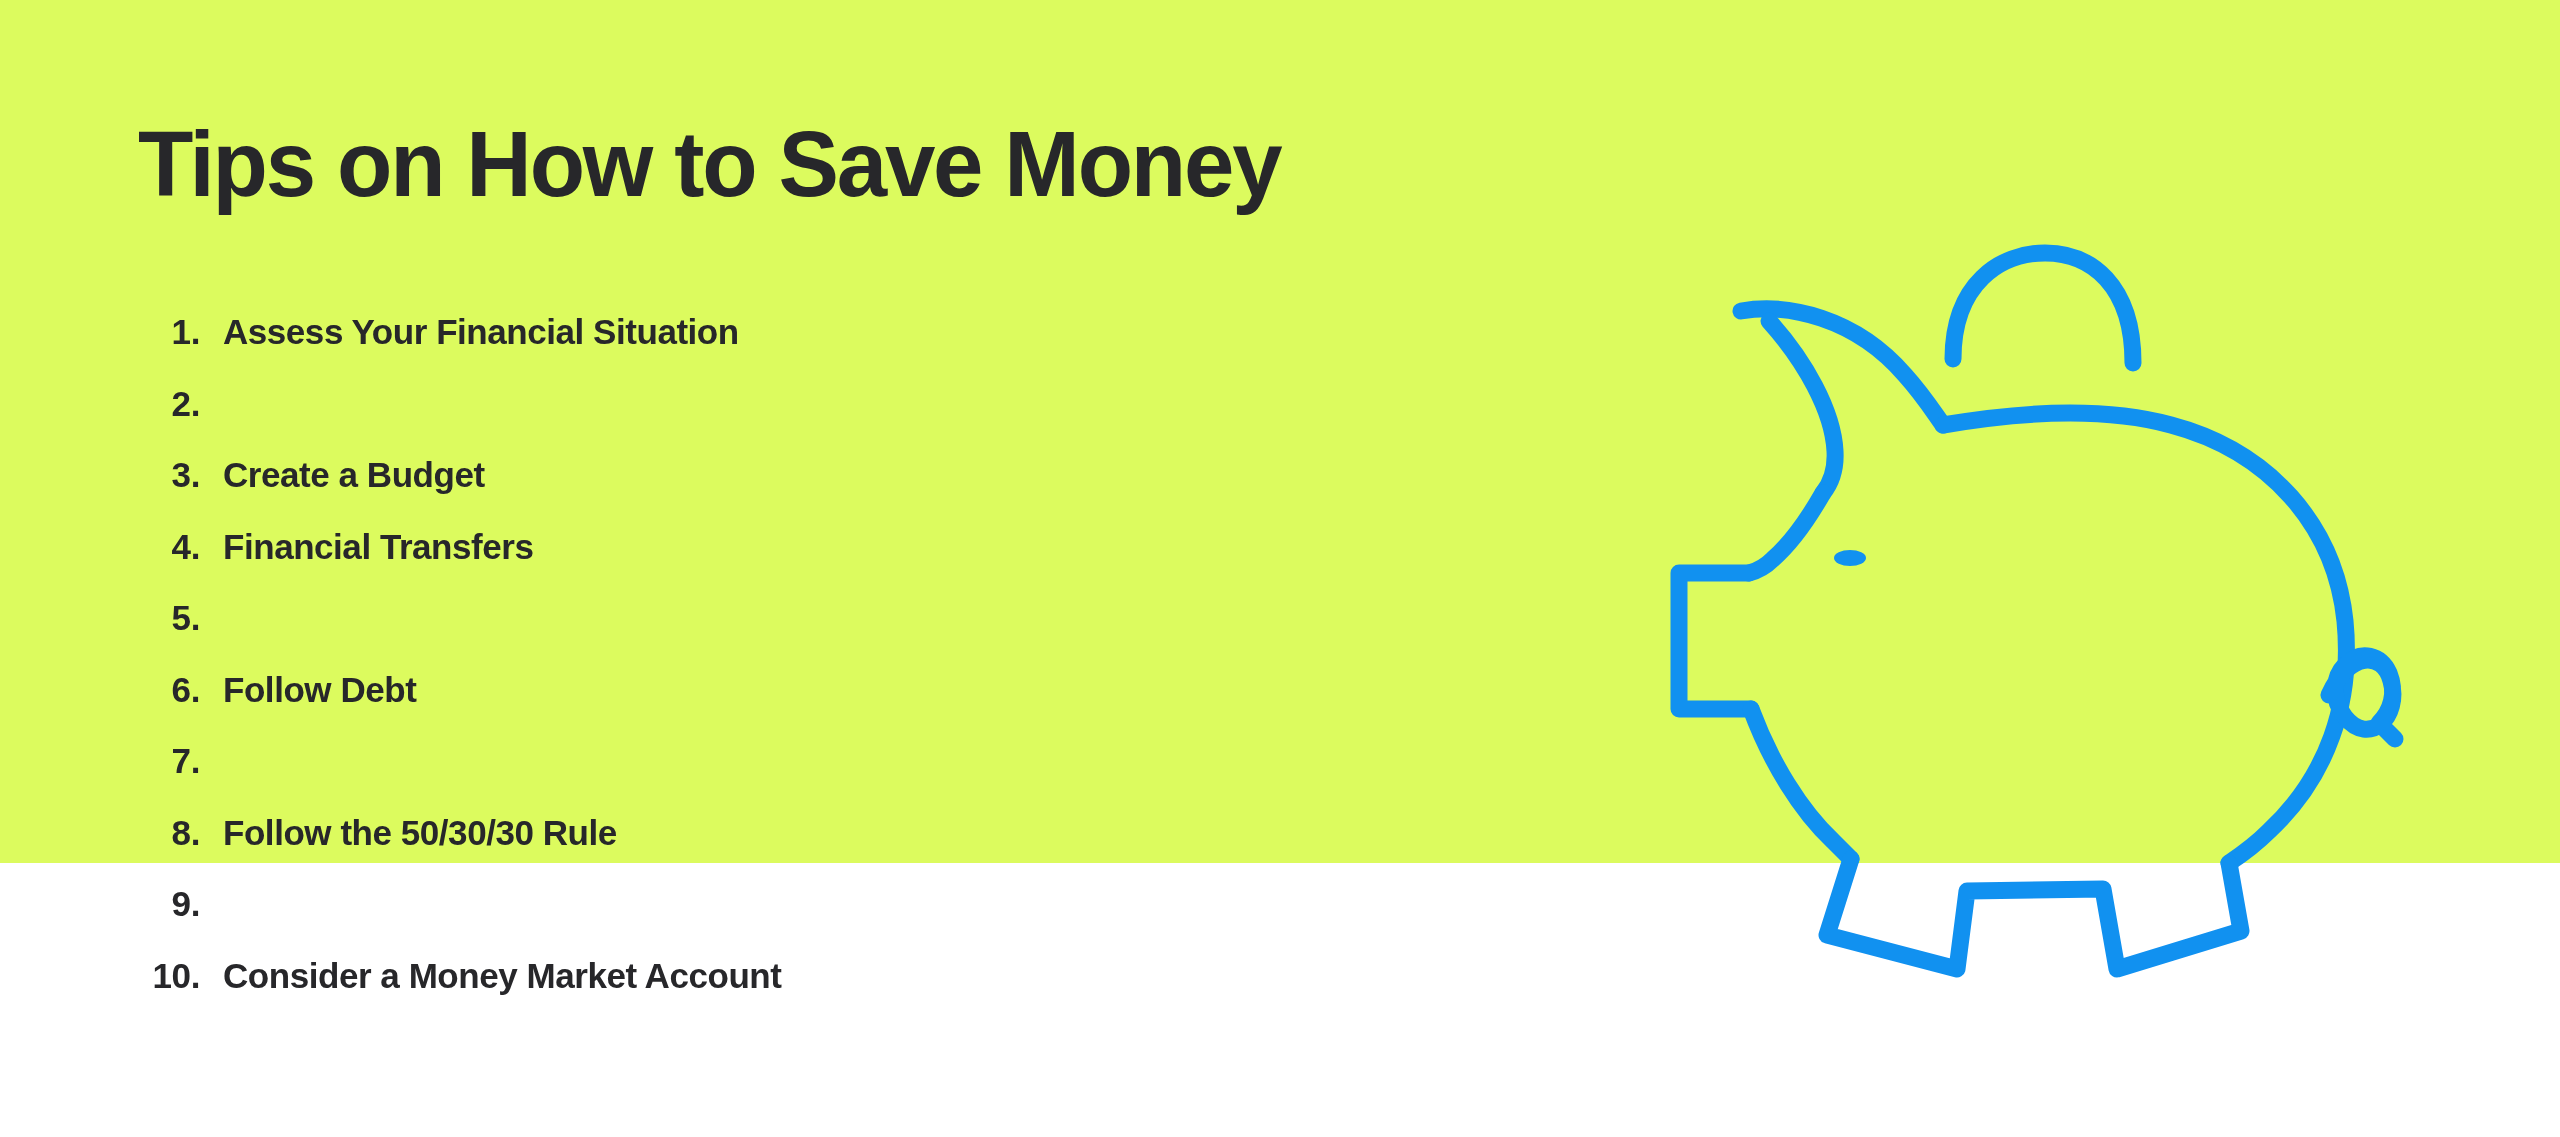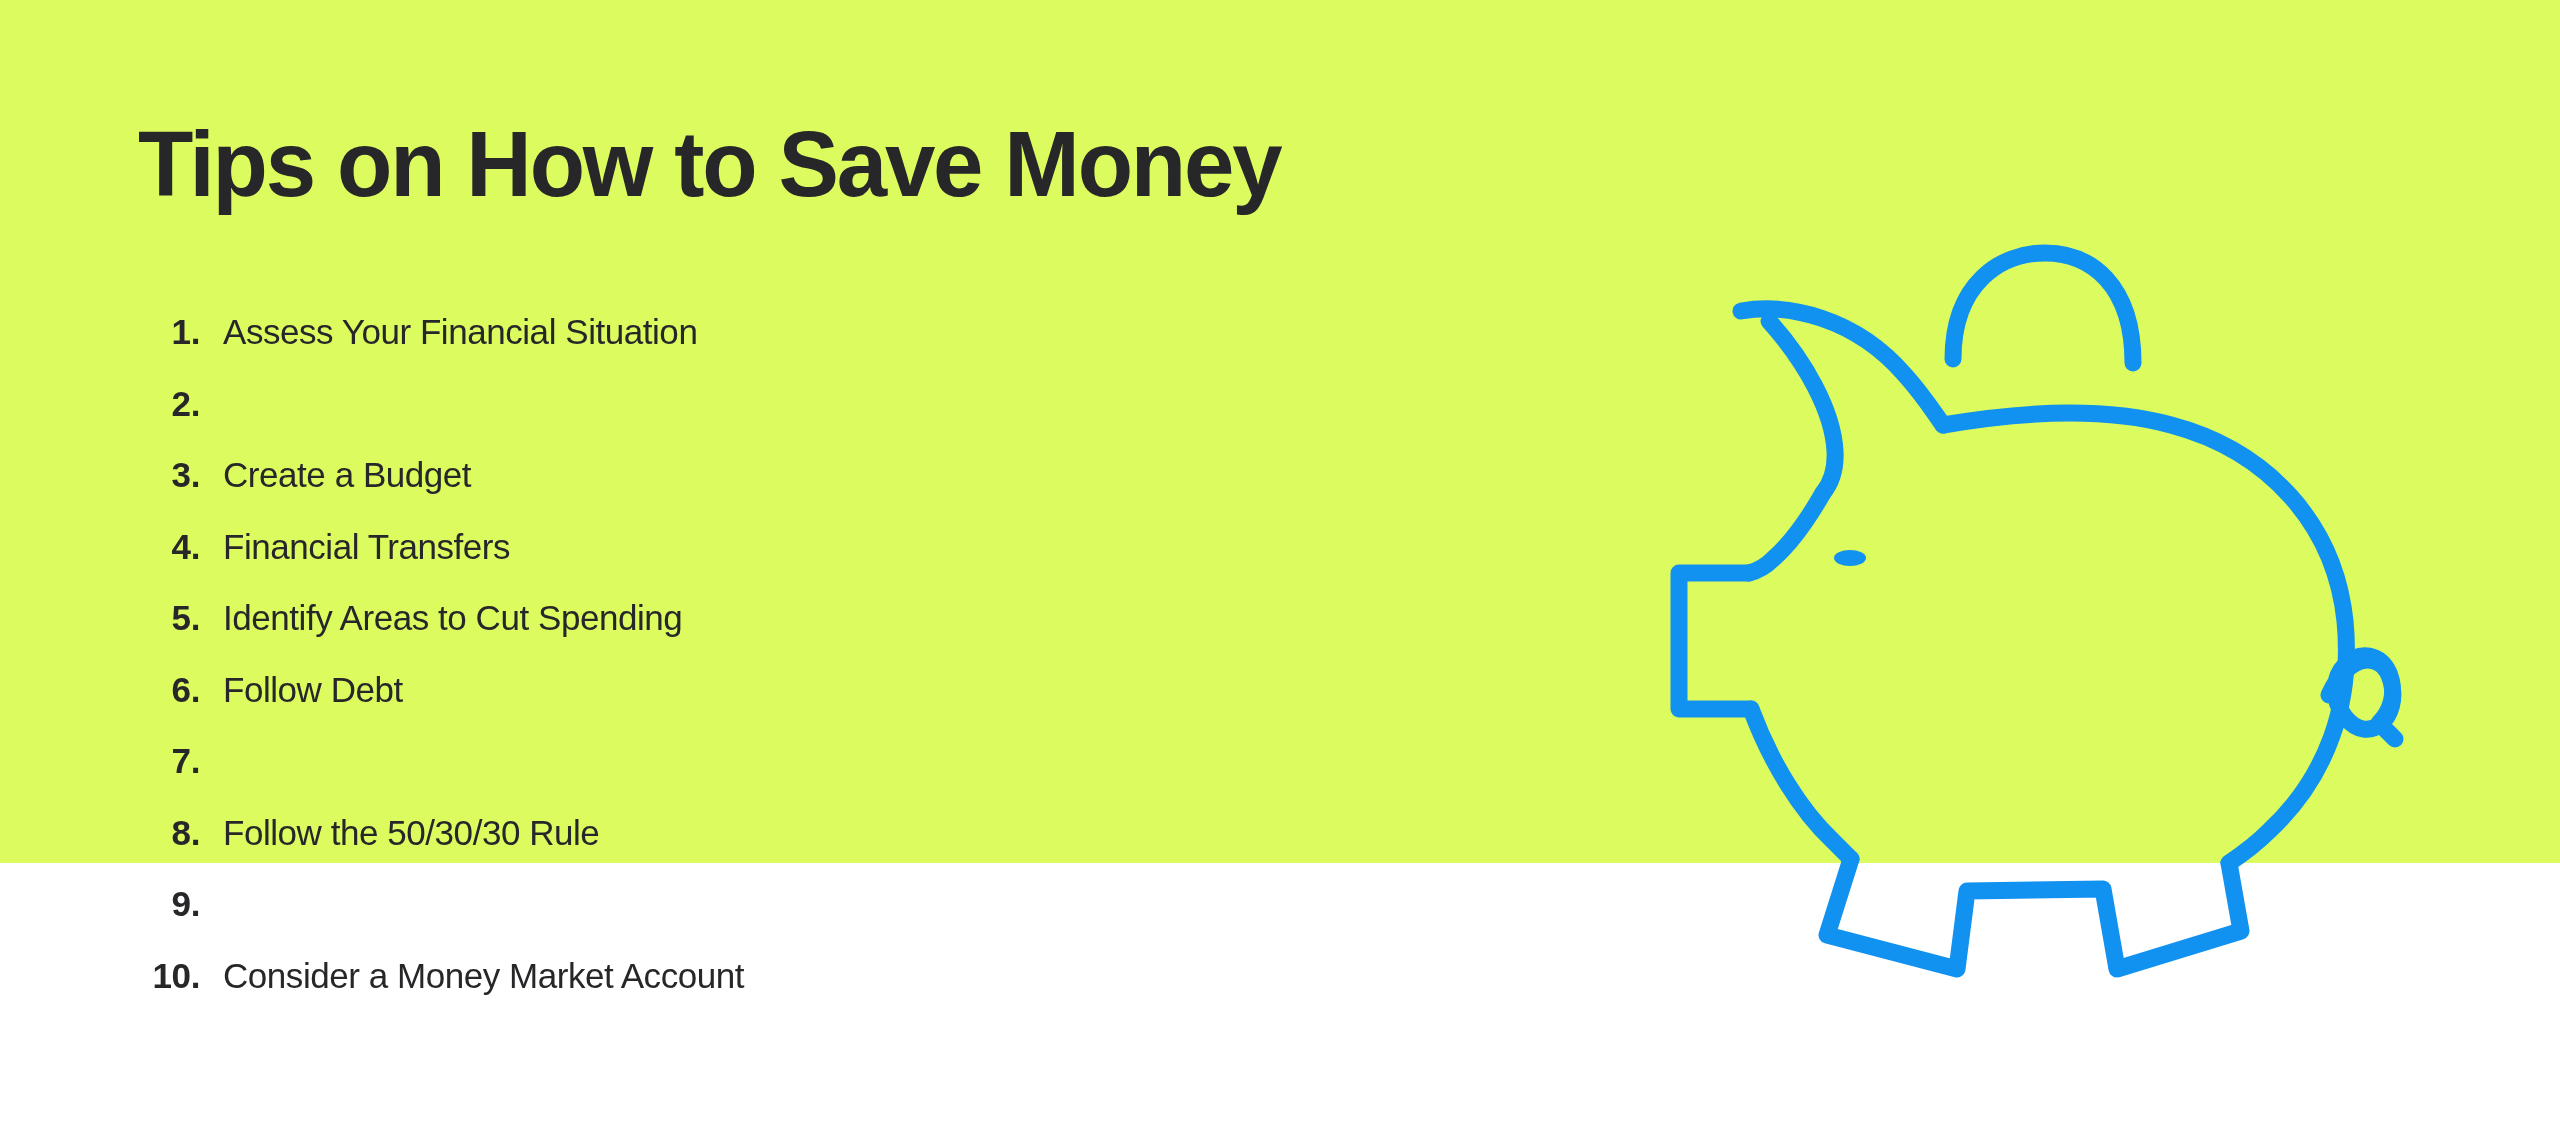--- a/index.html
+++ b/index.html
@@ -59,21 +59,21 @@
     width: 72px;
     text-align: right;
     font-weight: bold;
     font-size: 35px;
     letter-spacing: -0.4px;
     padding-right: 0px;
   }
   .tip-text {
     flex: 1 1 auto;
     padding-left: 23px;
-    font-weight: normal;
+    font-weight: bold;
     font-size: 35px;
     letter-spacing: -0.45px;
     white-space: nowrap;
   }
 
   
   #piggy-wrap {
     position: absolute;
     left: 1655px;
     top: 225px;
@@ -105,21 +105,20 @@
     <li class="tip-row">
       <span class="tip-num">3.</span>
       <span class="tip-text">Create a Budget</span>
     </li>
     <li class="tip-row">
       <span class="tip-num">4.</span>
       <span class="tip-text">Financial Transfers</span>
     </li>
     <li class="tip-row">
       <span class="tip-num">5.</span>
-      <span class="tip-text">Identify Areas to Cut Spending</span>
     </li>
     <li class="tip-row">
       <span class="tip-num">6.</span>
       <span class="tip-text">Follow Debt</span>
     </li>
     <li class="tip-row">
       <span class="tip-num">7.</span>
     </li>
     <li class="tip-row">
       <span class="tip-num">8.</span>

